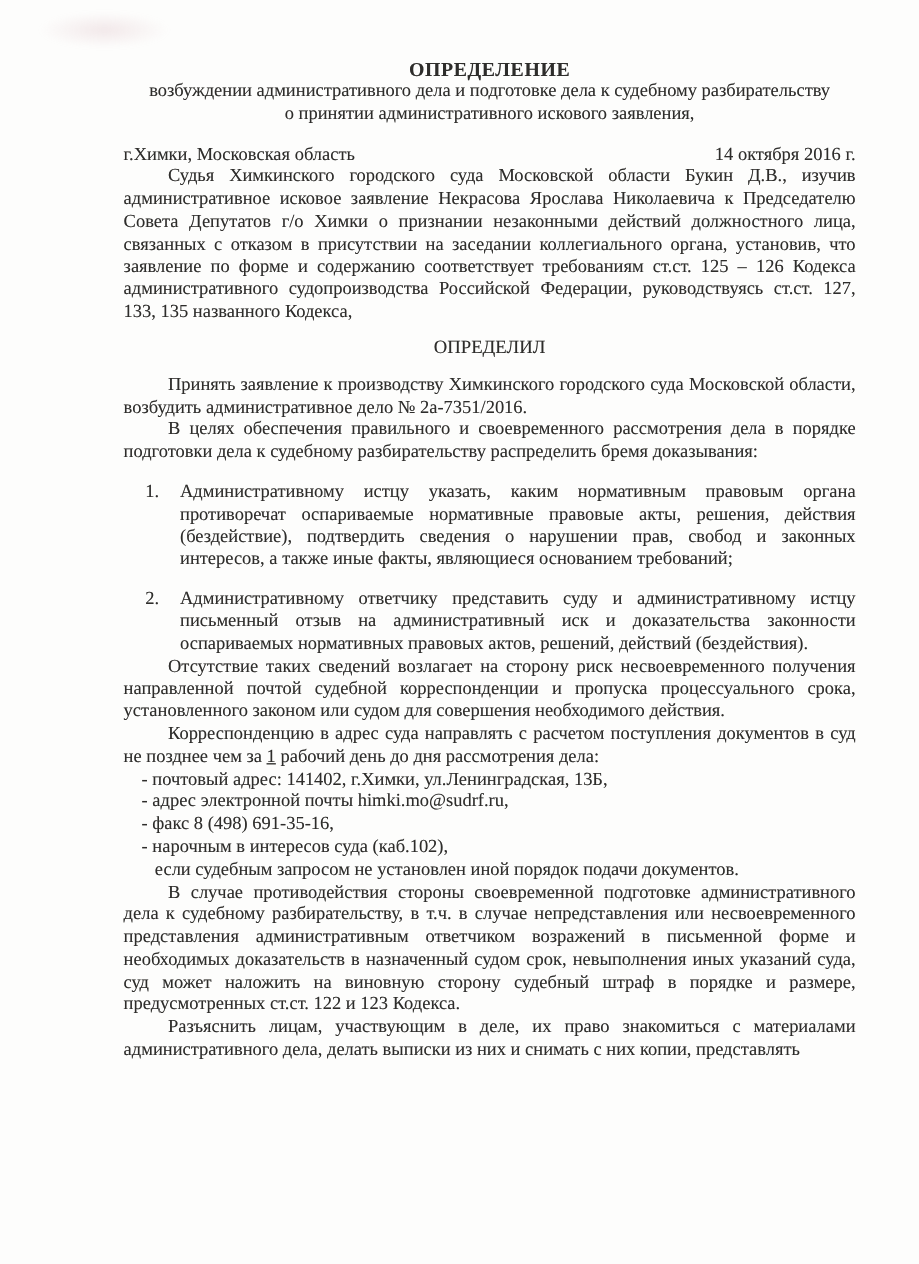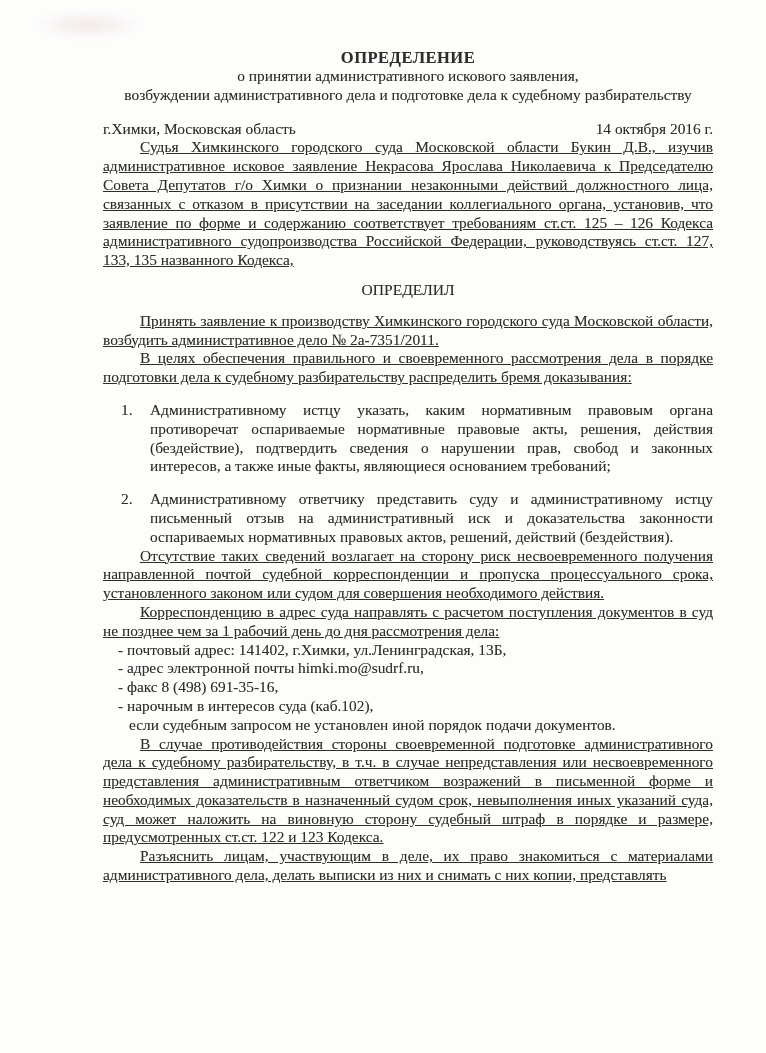--- a/index.html
+++ b/index.html
@@ -53,21 +53,20 @@
     font-size: 15.4px;
     line-height: 18.8px;
     margin-top: 15px;
   }
   p.body-par {
     margin: 0;
     font-size: 15.4px;
     line-height: 18.8px;
     text-align: justify;
     text-indent: 37px;
-    text-decoration: underline;
   }
   .mt-block { margin-top: 14px; }
   .resolution-heading {
     text-align: center;
     font-size: 15.6px;
     line-height: 18.8px;
     margin: 11px 0 12px 0;
   }
   .num-list {
     margin: 10px 0 0 0;
@@ -100,33 +99,33 @@
   }
 </style>
 </head>
 <body>
 
 <div class="page">
 
   <div class="smudge"></div>
 
   <h1 class="doc-title">ОПРЕДЕЛЕНИЕ</h1>
+  <div class="doc-subtitle">возбуждении административного дела и подготовке дела к судебному разбирательству</div>
   <div class="doc-subtitle">о принятии административного искового заявления,</div>
-  <div class="doc-subtitle">возбуждении административного дела и подготовке дела к судебному разбирательству</div>
 
   <div class="place-date">
     <span>г.Химки, Московская область</span>
     <span>14 октября 2016 г.</span>
   </div>
 
   <p class="body-par mt-block">Судья Химкинского городского суда Московской области Букин Д.В., изучив административное исковое заявление Некрасова Ярослава Николаевича к Председателю Совета Депутатов г/о Химки о признании незаконными действий должностного лица, связанных с отказом в присутствии на заседании коллегиального органа, установив, что заявление по форме и содержанию соответствует требованиям ст.ст. 125 – 126 Кодекса административного судопроизводства Российской Федерации, руководствуясь ст.ст. 127, 133, 135 названного Кодекса,</p>
 
   <div class="resolution-heading">ОПРЕДЕЛИЛ</div>
 
-  <p class="body-par">Принять заявление к производству Химкинского городского суда Московской области, возбудить административное дело № 2а-7351/2011.</p>
+  <p class="body-par">Принять заявление к производству Химкинского городского суда Московской области, возбудить административное дело № 2а-7351/2016.</p>
   <p class="body-par">В целях обеспечения правильного и своевременного рассмотрения дела в порядке подготовки дела к судебному разбирательству распределить бремя доказывания:</p>
 
   <div class="num-list">
     <div class="num-item">
       <span class="num">1.</span>
       <span class="item-text">Административному истцу указать, каким нормативным правовым органа противоречат оспариваемые нормативные правовые акты, решения, действия (бездействие), подтвердить сведения о нарушении прав, свобод и законных интересов, а также иные факты, являющиеся основанием требований;</span>
     </div>
     <div class="num-item">
       <span class="num">2.</span>
       <span class="item-text">Административному ответчику представить суду и административному истцу письменный отзыв на административный иск и доказательства законности оспариваемых нормативных правовых актов, решений, действий (бездействия).</span>

